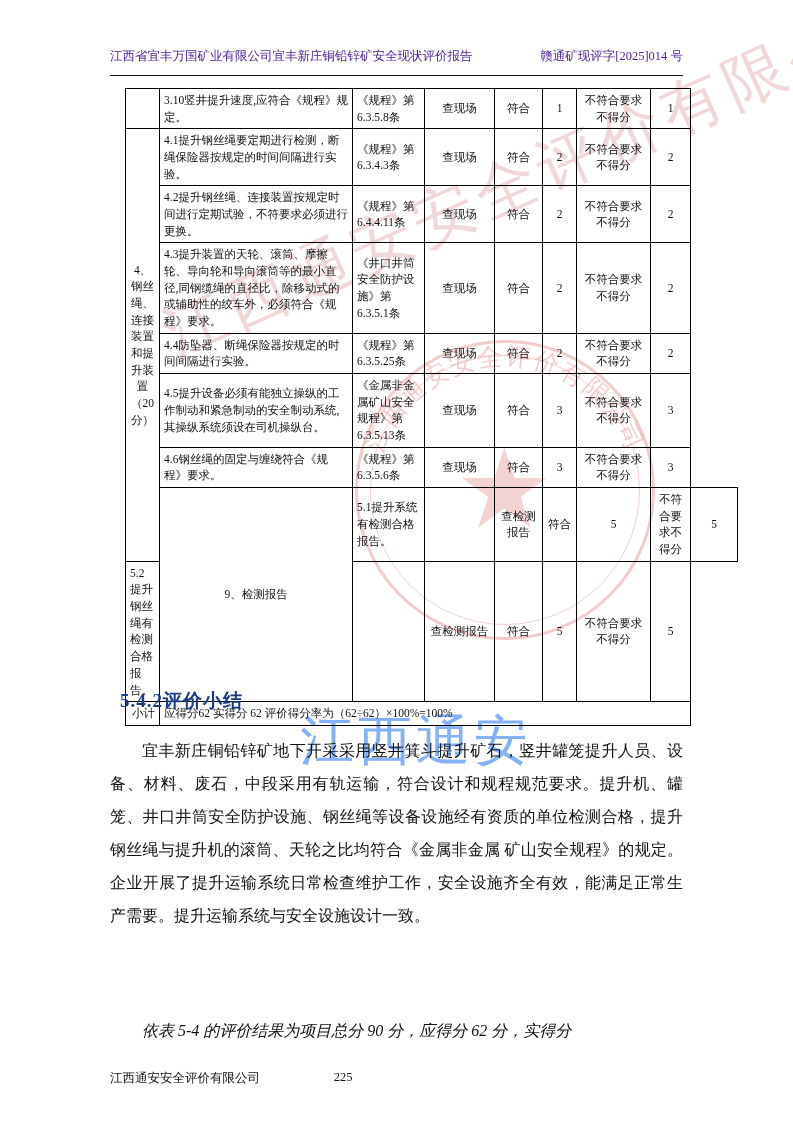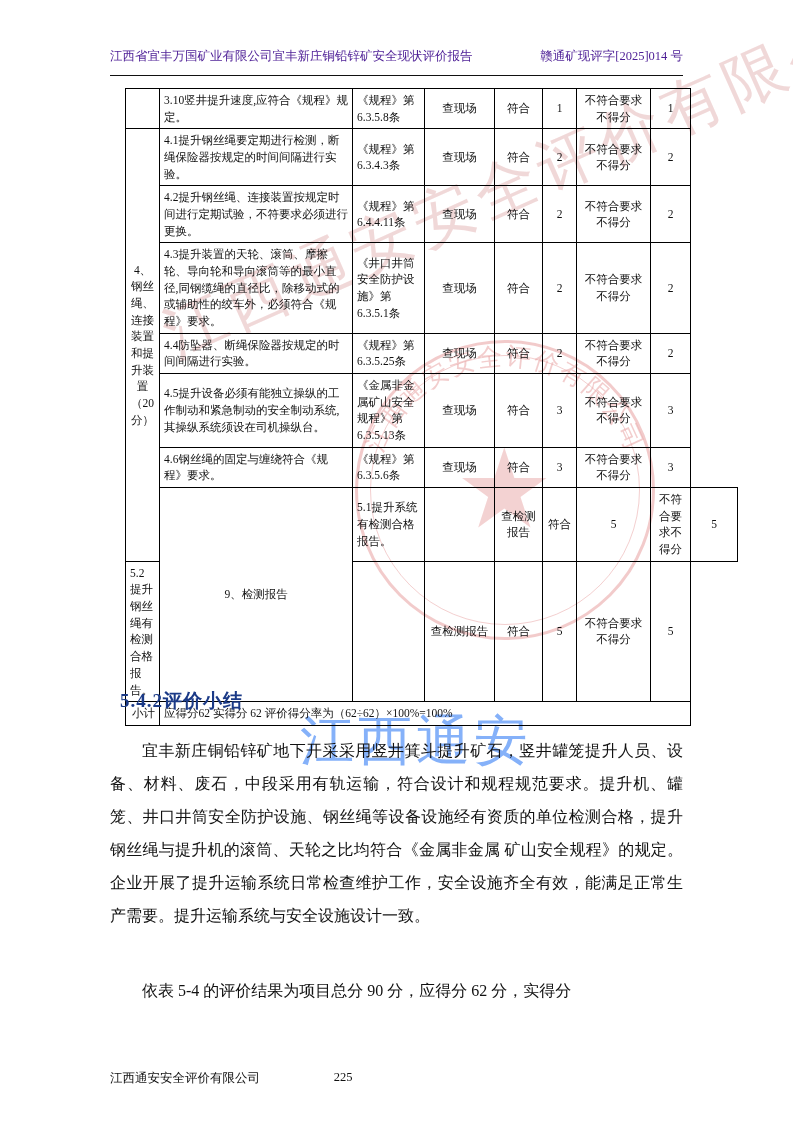--- a/index.html
+++ b/index.html
@@ -154,21 +154,21 @@
     width:573px;
     font-size:16px;
     line-height:2.06;
     color:#111;
     text-align:justify;
     text-justify:inter-ideograph;
     text-indent:32px;
     z-index:10;
   }
   #para1 { top:735px; }
-  #para2 { top:975px; }
+  #para2 { top:1015px;font-style:italic; }
 
   
   .footer {
     position:absolute;
     left:0; bottom:52px; width:793px;
     padding:0 110px;
     font-size:12.5px;
     color:#111;
     z-index:10;
   }

